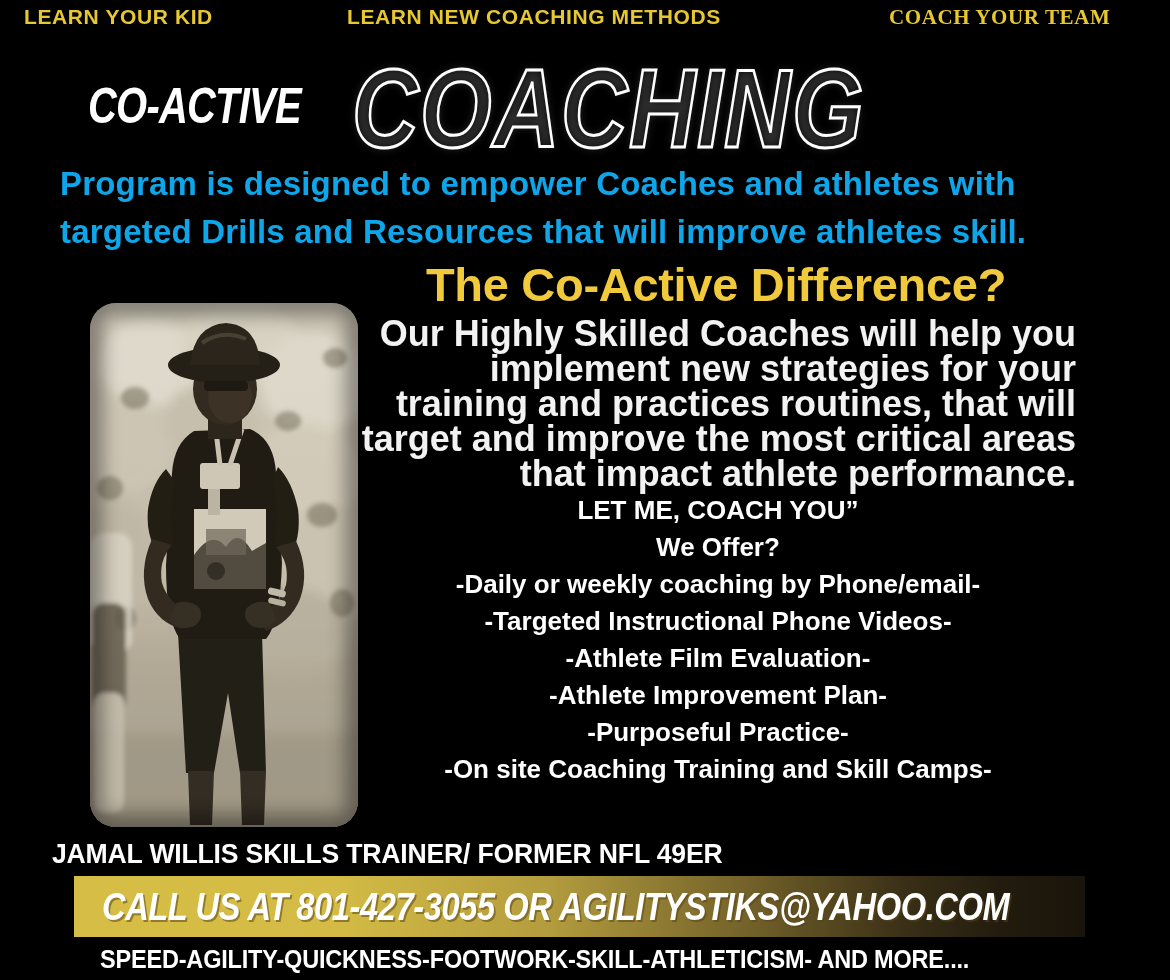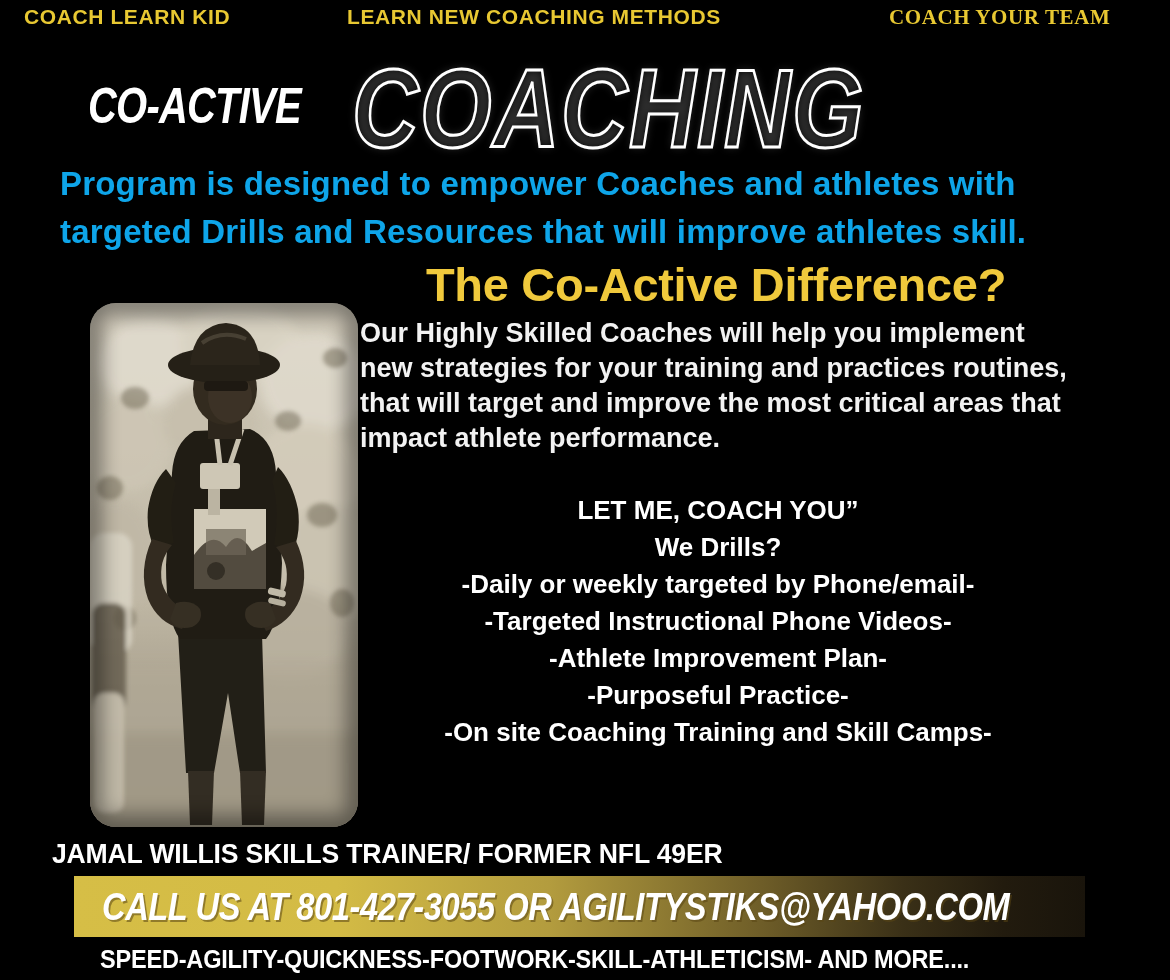--- a/index.html
+++ b/index.html
@@ -113,25 +113,25 @@
     letter-spacing: -0.3px;
     white-space: nowrap;
   }
 
   
   .diff-para {
     position: absolute;
     top: 316px;
     left: 360px;
     width: 716px;
-    text-align: left;
+    text-align: right;
     color: #F2F2F2;
     font-family: "Liberation Sans Narrow", "Liberation Sans", sans-serif;
     font-weight: bold;
-    font-size: 27px;
+    font-size: 36px;
     line-height: 35px;
   }
 
   
   .offers {
     position: absolute;
     top: 492px;
     left: 360px;
     width: 716px;
     text-align: center;
@@ -215,41 +215,42 @@
     transform-origin: left center;
     line-height: 30px;
   }
 </style>
 </head>
 <body>
 
 <div id="flyer">
 
   <div class="top-bar">
-    <div class="top-item k">COACH LEARN KID</div>
+    <div class="top-item k">LEARN YOUR KID</div>
     <div class="top-item m">LEARN NEW COACHING METHODS</div>
     <div class="top-item t">COACH YOUR TEAM</div>
   </div>
 
   <div class="masthead">
     <div class="mast-co">CO-ACTIVE</div>
     <div class="mast-coaching">COACHING</div>
   </div>
 
   <div class="intro">Program is designed to empower Coaches and athletes with targeted Drills and Resources that will improve athletes skill.</div>
 
   <div class="headline">The Co-Active Difference?</div>
 
   <div class="diff-para">Our Highly Skilled Coaches will help you implement new strategies for your training and practices routines, that will target and improve the most critical areas that impact athlete performance.</div>
 
   <div class="offers">
     <span class="ln">LET ME, COACH YOU”</span>
-    <span class="ln">We Drills?</span>
-    <span class="ln">-Daily or weekly targeted by Phone/email-</span>
+    <span class="ln">We Offer?</span>
+    <span class="ln">-Daily or weekly coaching by Phone/email-</span>
     <span class="ln">-Targeted Instructional Phone Videos-</span>
+    <span class="ln">-Athlete Film Evaluation-</span>
     <span class="ln">-Athlete Improvement Plan-</span>
     <span class="ln">-Purposeful Practice-</span>
     <span class="ln">-On site Coaching Training and Skill Camps-</span>
   </div>
 
   <div class="photo-frame">
     <svg viewBox="0 0 268 524" preserveAspectRatio="xMidYMid slice">
       <defs>
         <linearGradient id="bgGrad" x1="0" y1="0" x2="0" y2="1">
           <stop offset="0%" stop-color="#E4DFD2"></stop>

